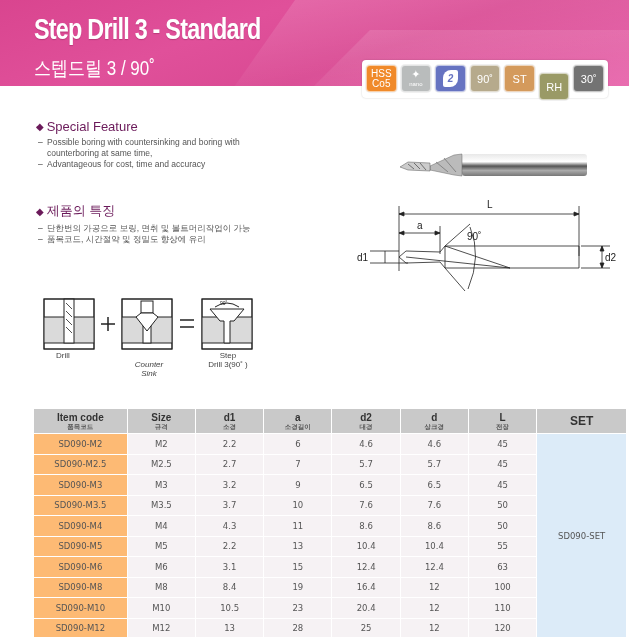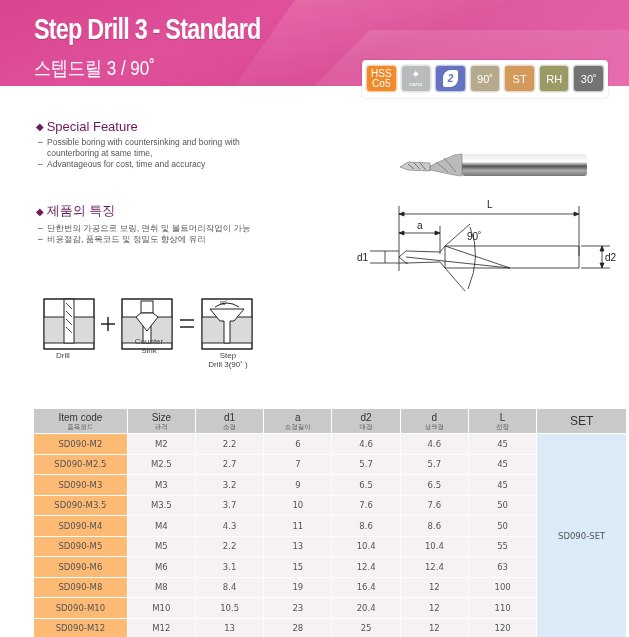--- a/index.html
+++ b/index.html
@@ -57,21 +57,21 @@
   .drill-diagram { position: absolute; left: 350px; top: 196px; }
   .process { position: absolute; left: 40px; top: 295px; }
   .process-label { position: absolute; font-size: 8px; color: #444; text-align: center; line-height: 9px; }
 
   
   table.spec {
     position: absolute; left: 33px; top: 408px; width: 594px; border-collapse: separate;
     border-spacing: 1px; font-family: "DejaVu Sans", sans-serif;
   }
   table.spec th {
-    background: #c9c9c9; color: #333; font-weight: normal; height: 24px; padding: 0;
+    background: #c9c9c9; color: #333; font-weight: bold; height: 24px; padding: 0;
     text-align: center; vertical-align: middle;
   }
   table.spec th .en { display: block; font-size: 10px; line-height: 11px; font-family: "Liberation Sans", sans-serif; }
   table.spec th .ko { display: block; font-size: 6.5px; line-height: 8px; color: #555; }
   table.spec th.set { font-size: 12px; font-family: "Liberation Sans", sans-serif; }
   table.spec td {
     height: 19.5px; font-size: 8.5px; color: #555; text-align: center; background: #f6f2f4; padding: 0;
   }
   table.spec td.code { background: #fdba74; }
   table.spec td.setcell { background: #dcebf8; vertical-align: middle; color: #555; }
@@ -95,21 +95,21 @@
   </div>
   <div class="badge" style="background:#6673c1;">
     <span style="display:inline-block;width:15px;height:17px;background:#fff;color:#6673c1;border-radius:8px 2px 8px 2px;font-size:10px;line-height:17px;font-style:italic;font-weight:bold;">2</span>
   </div>
   <div class="badge" style="background:#b6aa8c;">
     <span>90˚</span>
   </div>
   <div class="badge" style="background:#d49a5c;">
     <span>ST</span>
   </div>
-  <div class="badge" style="background:#9a9a66;">
+  <div class="badge" style="background:#9a9a66;margin-top:8px;">
     <span>RH</span>
   </div>
   <div class="badge" style="background:#737373;">
     <span>30˚</span>
   </div>
 </div>
 
 <div class="feature" style="top:119px;">
   <h3>
     <span class="diamond">◆</span>
@@ -122,21 +122,21 @@
   </ul>
 </div>
 
 <div class="feature" style="top:202px;">
   <h3>
     <span class="diamond">◆</span>
     <span>제품의 특징</span>
   </h3>
   <ul>
     <li><span class="dash">–</span><span>단한번의 가공으로 보링, 면취 및 볼트머리작업이 가능</span></li>
-    <li><span class="dash">–</span><span>비용절감, 품목코드 및 정밀도 향상에 유리</span></li>
+    <li><span class="dash">–</span><span>품목코드, 시간절약 및 정밀도 향상에 유리</span></li>
   </ul>
 </div>
 
 <svg class="drill-photo" width="190" height="40" viewBox="0 0 190 40">
   <defs>
     <linearGradient id="shank" x1="0" y1="0" x2="0" y2="1">
       <stop offset="0" stop-color="#e8e8e8"></stop>
       <stop offset="0.35" stop-color="#ffffff"></stop>
       <stop offset="0.55" stop-color="#555"></stop>
       <stop offset="0.75" stop-color="#aaa"></stop>
@@ -222,21 +222,21 @@
     <rect x="162" y="22" width="50" height="26" fill="#dadada" stroke="none"></rect>
     <line x1="162" y1="22" x2="212" y2="22"></line>
     <line x1="162" y1="48" x2="212" y2="48"></line>
     <polygon points="170,14 204,14 194,26 190,26 190,48 184,48 184,26 180,26" fill="#fff"></polygon>
     <path d="M175,12 Q187,4 199,12"></path>
     <rect x="162" y="4" width="50" height="50"></rect>
   </g>
   <text x="180" y="10" font-size="5" font-family="Liberation Sans, sans-serif" fill="#222">90˚</text>
 </svg>
 <div class="process-label" style="left:56px;top:351px;">Drill</div>
-<div class="process-label" style="left:124px;top:337px;width:50px;">
+<div class="process-label" style="left:124px;top:360px;width:50px;font-style:italic;">
   <div>Counter</div>
   <div>Sink</div>
 </div>
 <div class="process-label" style="left:200px;top:351px;width:56px;">
   <div>Step</div>
   <div>Drill 3(90˚ )</div>
 </div>
 
 <table class="spec">
   <colgroup>

